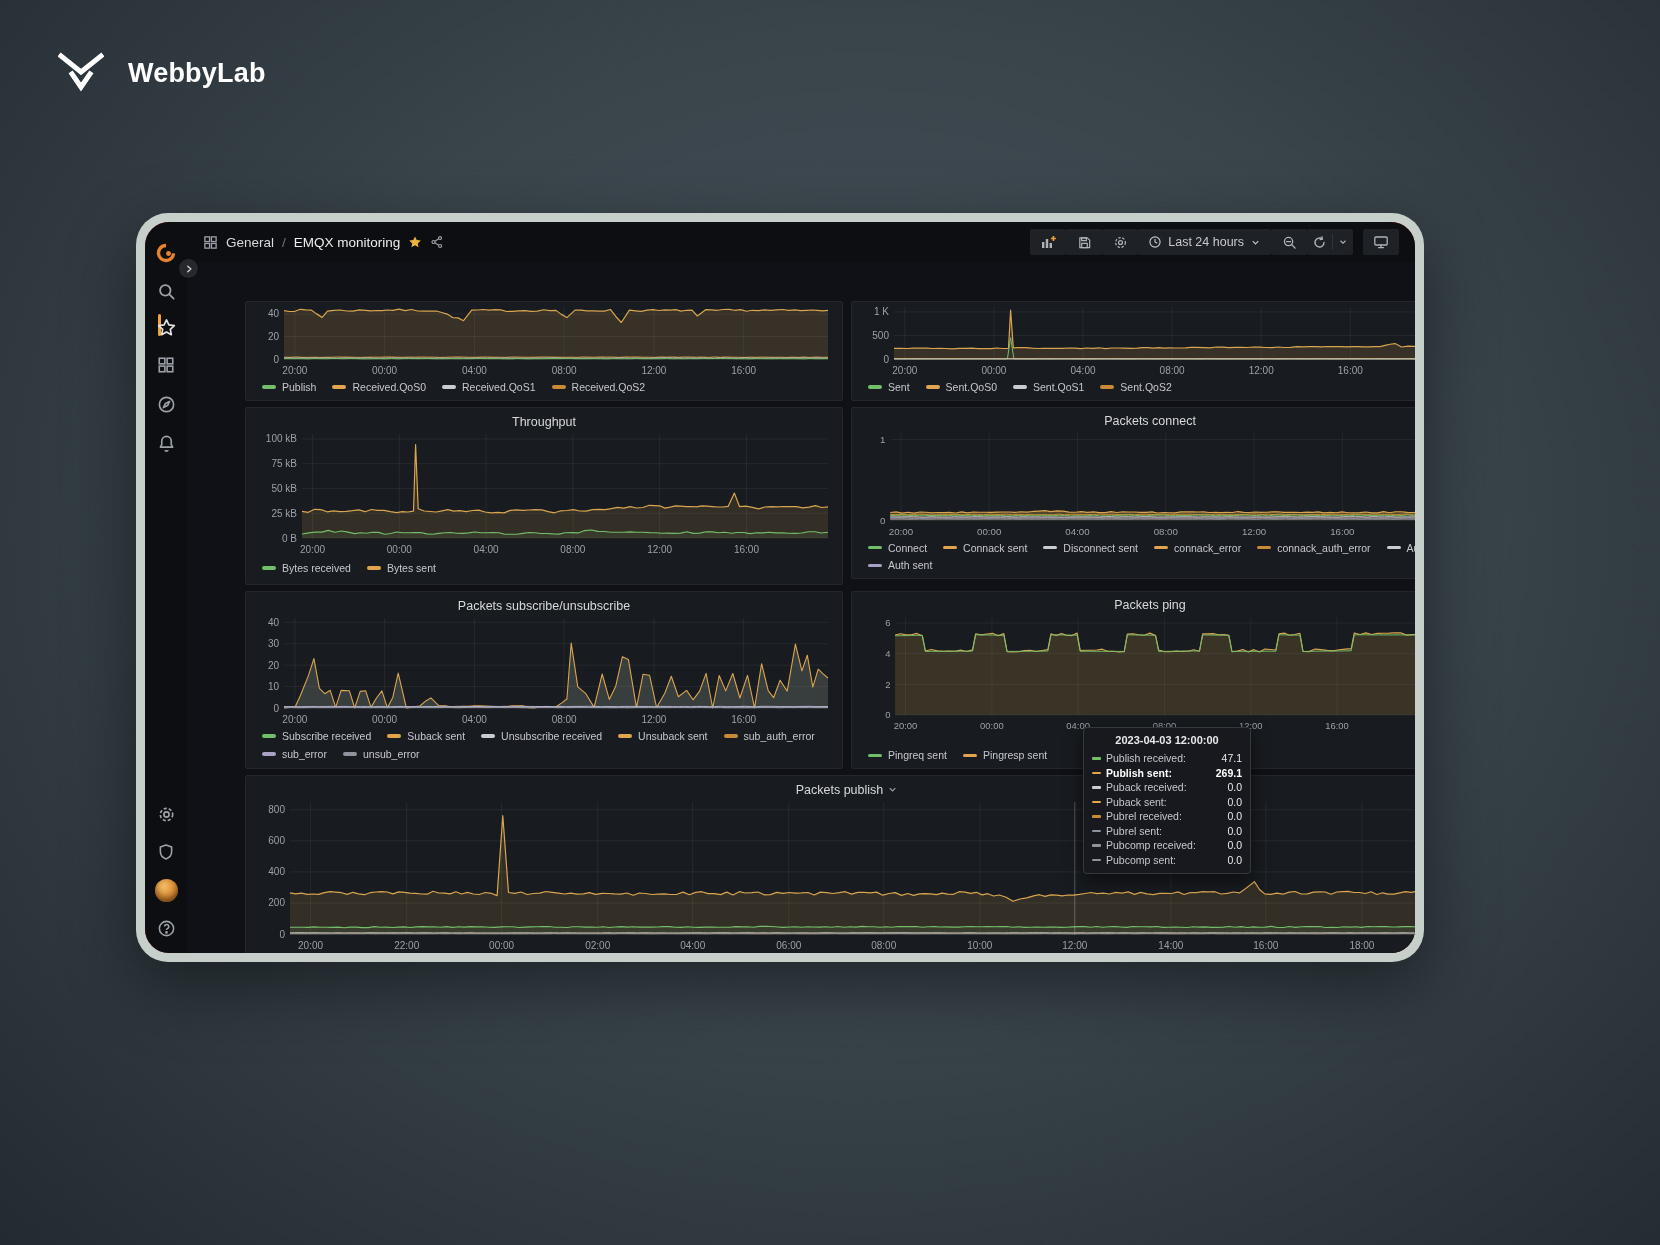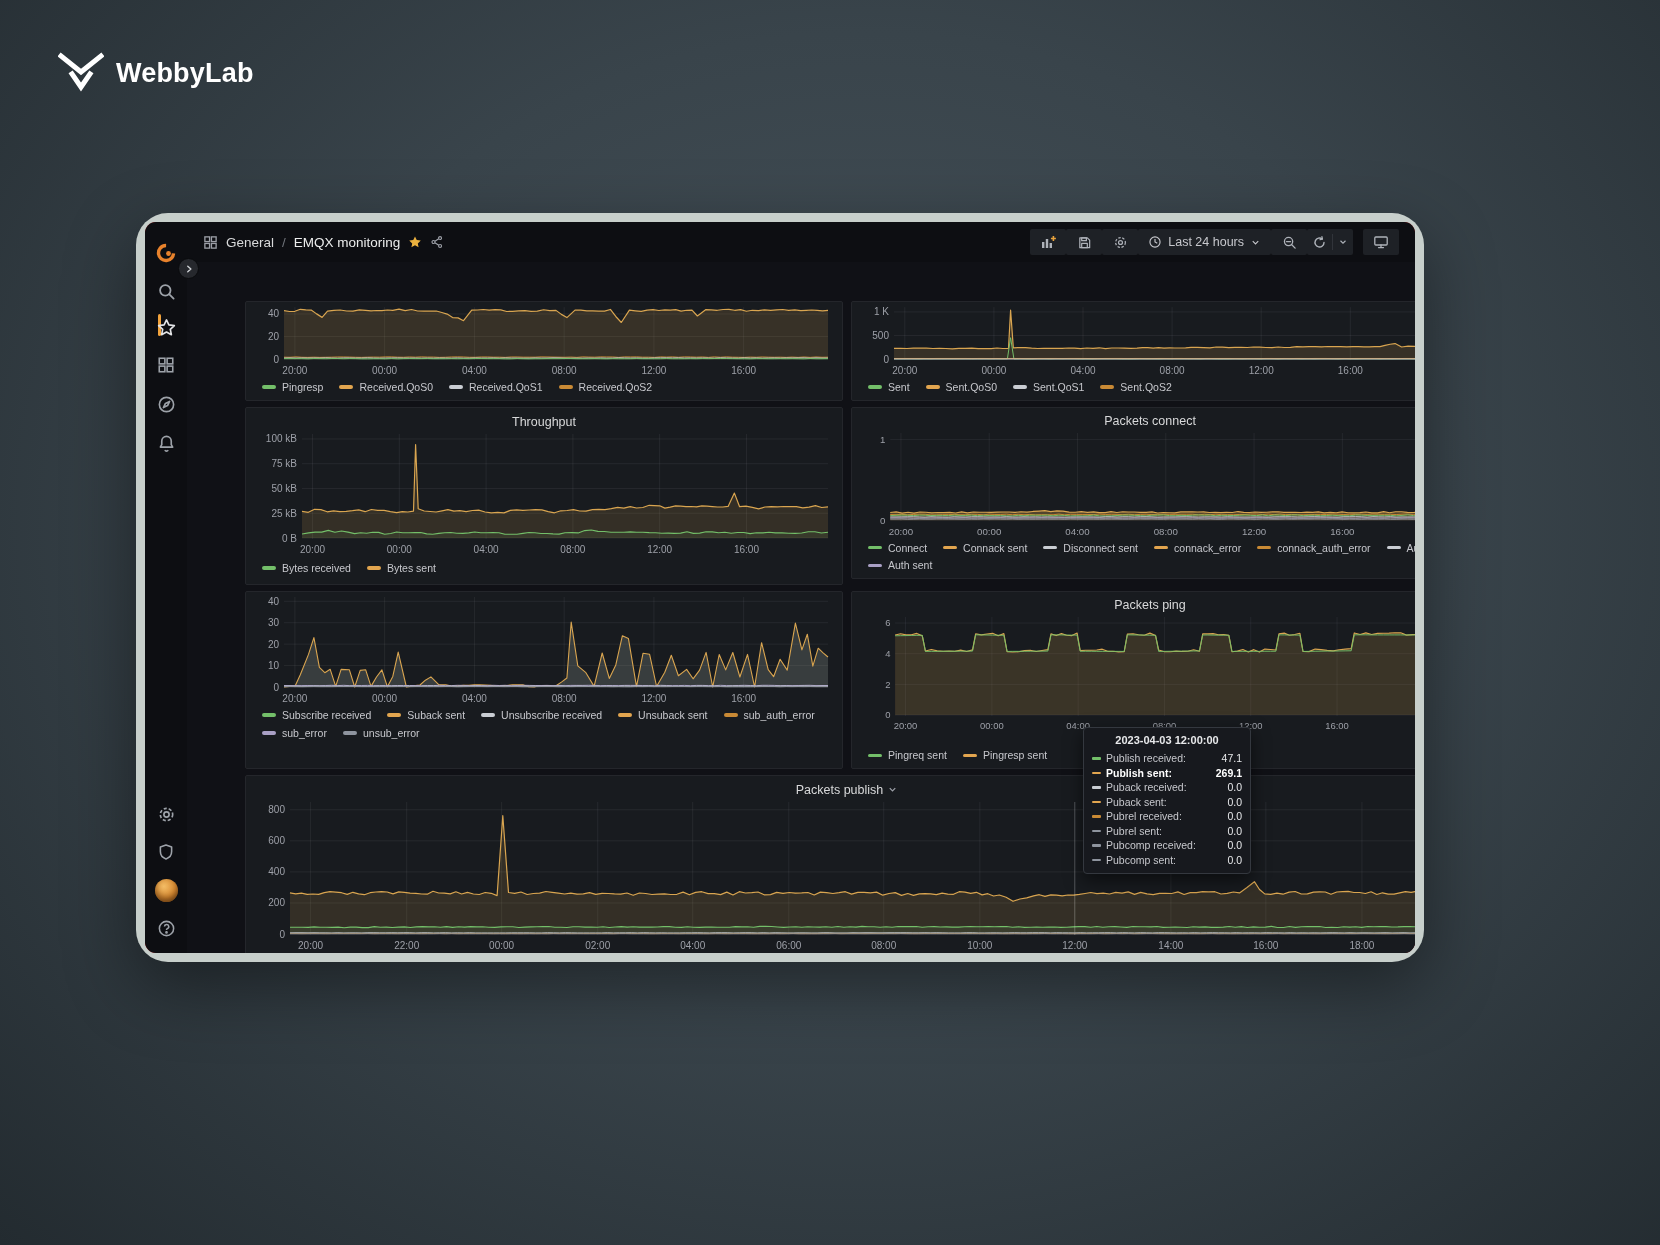--- a/index.html
+++ b/index.html
@@ -4,29 +4,29 @@
 <style>
   html,body{margin:0;padding:0;}
   body{
     width:1660px;height:1245px;overflow:hidden;
     font-family:"Liberation Sans", sans-serif;
     background:radial-gradient(ellipse at 52% 42%, #46525a 0%, #39444b 48%, #232b30 100%);
     position:relative;
   }
   #stage{position:absolute;inset:0;}
   
-  .brand{position:absolute;left:58px;top:52px;display:flex;align-items:center;gap:12px;color:#fff;}
+  .brand{position:absolute;left:58px;top:52px;display:flex;align-items:center;gap:24px;color:#fff;}
   .brand .mark{width:46px;height:42px;}
   .brand .word{font-size:27px;letter-spacing:.2px;color:#fff;}
   .brand .word .w1{font-weight:600;}
   .brand .word .w2{font-weight:800;}
   
   .win{position:absolute;left:136px;top:213px;width:1288px;height:749px;
     background:#c7cfcb;border-radius:32px;box-shadow:0 24px 70px rgba(0,0,0,.45);}
-  .win-inner{position:absolute;inset:9px;background:#b91c1c;border-radius:11px;overflow:hidden;}
+  .win-inner{position:absolute;inset:9px;background:#b91c1c;border-radius:24px;overflow:hidden;}
   
   .sidebar{position:absolute;left:0;top:0;bottom:0;width:42px;background:#0d0e12;}
   .sb-icon{position:absolute;left:0;width:42px;height:30px;display:flex;align-items:center;justify-content:center;color:#9da2a9;cursor:pointer;}
   .sb-icon svg{display:block;}
   .active-bar{position:absolute;left:13px;width:3px;height:22px;background:#f2a33c;border-radius:2px;}
   .expand-btn{position:absolute;left:33px;top:36px;width:19px;height:19px;border-radius:50%;
     background:#26282d;border:1px solid #0a0b0d;display:flex;align-items:center;justify-content:center;color:#cfd2d6;z-index:5;}
   .avatar{width:23px;height:23px;border-radius:50%;background:radial-gradient(circle at 38% 32%, #f4bd66 0%, #d98c33 55%, #8f5a1d 100%);box-shadow:inset 0 -4px 6px rgba(60,30,5,.55);}
   
   .hdr{position:absolute;left:42px;right:0;top:0;height:40px;background:#0d0e12;display:flex;align-items:center;}
@@ -247,21 +247,21 @@
               <text x="25" y="12.282608695652176" text-anchor="end" fill="#9da0a8" font-size="10">40</text>
               <path d="M30.0 5.4L35.4 6.3L40.9 6.1L46.3 4.1L51.8 4.6L57.2 4.9L62.6 8.7L68.1 12.2L73.5 5.9L79.9 5.2L86.2 4.8L92.6 5.8L98.9 5.9L105.3 4.7L111.6 5.1L117.0 5.7L122.5 5.3L127.9 5.4L133.4 4.8L138.8 5.2L145.0 3.9L151.2 5.5L157.5 4.3L163.7 5.8L169.9 6.0L176.1 6.0L182.3 5.8L187.8 7.3L193.2 8.9L198.6 12.4L204.1 12.7L209.5 15.5L217.7 4.9L223.5 4.8L229.3 4.3L235.2 5.0L241.0 4.4L246.8 4.7L252.7 6.3L258.5 6.1L264.7 5.6L270.9 5.4L277.1 6.2L283.3 6.0L289.6 4.6L295.8 5.4L302.0 5.2L307.4 9.2L312.9 12.4L321.0 5.0L326.9 5.0L332.8 5.7L338.7 5.6L344.6 6.0L350.5 5.9L356.4 4.3L361.8 11.3L367.3 17.3L375.4 5.0L381.3 5.6L387.2 6.2L393.1 5.0L399.0 4.5L404.9 5.3L410.8 4.7L416.2 5.0L421.7 4.4L427.1 6.0L432.6 5.1L438.0 4.9L443.4 10.8L451.6 4.5L457.4 4.7L463.3 5.1L469.1 4.3L474.9 4.2L480.7 5.1L486.6 4.5L492.4 6.1L498.4 5.1L504.5 5.5L510.5 4.7L516.6 5.1L522.6 4.7L528.7 4.3L534.7 5.2L540.8 4.7L546.8 5.5L552.2 5.1L557.7 4.8L563.1 5.2L568.6 5.6L574.0 5.2L574.0 54L30.0 54Z" fill="rgba(217,165,80,0.16)" stroke="none"></path>
               <path d="M30.0 5.4L35.4 6.3L40.9 6.1L46.3 4.1L51.8 4.6L57.2 4.9L62.6 8.7L68.1 12.2L73.5 5.9L79.9 5.2L86.2 4.8L92.6 5.8L98.9 5.9L105.3 4.7L111.6 5.1L117.0 5.7L122.5 5.3L127.9 5.4L133.4 4.8L138.8 5.2L145.0 3.9L151.2 5.5L157.5 4.3L163.7 5.8L169.9 6.0L176.1 6.0L182.3 5.8L187.8 7.3L193.2 8.9L198.6 12.4L204.1 12.7L209.5 15.5L217.7 4.9L223.5 4.8L229.3 4.3L235.2 5.0L241.0 4.4L246.8 4.7L252.7 6.3L258.5 6.1L264.7 5.6L270.9 5.4L277.1 6.2L283.3 6.0L289.6 4.6L295.8 5.4L302.0 5.2L307.4 9.2L312.9 12.4L321.0 5.0L326.9 5.0L332.8 5.7L338.7 5.6L344.6 6.0L350.5 5.9L356.4 4.3L361.8 11.3L367.3 17.3L375.4 5.0L381.3 5.6L387.2 6.2L393.1 5.0L399.0 4.5L404.9 5.3L410.8 4.7L416.2 5.0L421.7 4.4L427.1 6.0L432.6 5.1L438.0 4.9L443.4 10.8L451.6 4.5L457.4 4.7L463.3 5.1L469.1 4.3L474.9 4.2L480.7 5.1L486.6 4.5L492.4 6.1L498.4 5.1L504.5 5.5L510.5 4.7L516.6 5.1L522.6 4.7L528.7 4.3L534.7 5.2L540.8 4.7L546.8 5.5L552.2 5.1L557.7 4.8L563.1 5.2L568.6 5.6L574.0 5.2" fill="none" stroke="#D9A550" stroke-width="1.2" stroke-linejoin="round"></path>
               <path d="M30.0 52.0L36.0 52.1L42.0 51.7L47.9 52.1L53.9 52.2L59.9 52.0L65.9 52.2L71.8 52.1L77.8 52.0L83.8 51.8L89.8 51.8L95.8 51.9L101.7 52.1L107.7 52.2L113.7 52.0L119.7 51.9L125.6 52.0L131.6 51.7L137.6 51.7L143.6 52.0L149.6 52.1L155.5 51.8L161.5 52.0L167.5 51.7L173.5 51.9L179.5 51.9L185.4 52.2L191.4 52.1L197.4 51.8L203.4 51.7L209.3 51.8L215.3 52.1L221.3 52.1L227.3 51.8L233.3 51.8L239.2 52.0L245.2 52.0L251.2 52.2L257.2 51.8L263.1 51.8L269.1 52.0L275.1 52.0L281.1 52.0L287.1 51.7L293.0 51.8L299.0 51.9L305.0 52.0L311.0 52.1L316.9 51.9L322.9 52.2L328.9 51.7L334.9 51.9L340.9 52.0L346.8 51.7L352.8 51.8L358.8 51.8L364.8 52.2L370.7 51.7L376.7 51.8L382.7 51.7L388.7 52.0L394.7 52.0L400.6 52.2L406.6 51.7L412.6 51.9L418.6 51.7L424.5 52.1L430.5 51.7L436.5 51.8L442.5 52.0L448.5 51.8L454.4 52.2L460.4 51.7L466.4 52.1L472.4 51.7L478.4 52.0L484.3 52.1L490.3 52.2L496.3 51.9L502.3 52.1L508.2 51.8L514.2 52.0L520.2 52.1L526.2 52.0L532.2 52.2L538.1 51.9L544.1 52.2L550.1 51.8L556.1 52.2L562.0 51.8L568.0 52.1L574.0 52.0" fill="none" stroke="#C98A35" stroke-width="1" stroke-linejoin="round"></path>
               <path d="M30.0 52.9L36.0 52.8L42.0 52.9L47.9 52.8L53.9 52.9L59.9 52.8L65.9 52.9L71.8 52.7L77.8 52.9L83.8 53.0L89.8 52.8L95.8 52.8L101.7 52.9L107.7 52.9L113.7 52.7L119.7 52.9L125.6 53.0L131.6 52.9L137.6 52.8L143.6 52.8L149.6 52.9L155.5 52.9L161.5 52.9L167.5 53.0L173.5 52.9L179.5 53.0L185.4 52.9L191.4 52.9L197.4 53.0L203.4 52.8L209.3 53.0L215.3 53.0L221.3 52.8L227.3 52.9L233.3 52.9L239.2 52.8L245.2 53.0L251.2 52.8L257.2 52.9L263.1 52.9L269.1 53.0L275.1 53.0L281.1 52.8L287.1 52.9L293.0 52.9L299.0 52.7L305.0 52.8L311.0 53.0L316.9 53.0L322.9 53.0L328.9 53.0L334.9 52.9L340.9 53.0L346.8 52.8L352.8 53.0L358.8 52.9L364.8 52.7L370.7 52.8L376.7 52.9L382.7 52.8L388.7 53.0L394.7 53.0L400.6 52.8L406.6 52.7L412.6 52.7L418.6 52.8L424.5 52.7L430.5 52.9L436.5 52.8L442.5 52.9L448.5 52.8L454.4 52.9L460.4 53.0L466.4 52.7L472.4 52.8L478.4 52.9L484.3 53.0L490.3 52.7L496.3 52.9L502.3 52.8L508.2 53.0L514.2 52.9L520.2 52.8L526.2 52.9L532.2 52.8L538.1 52.8L544.1 52.8L550.1 52.7L556.1 53.0L562.0 52.7L568.0 52.9L574.0 52.9" fill="none" stroke="#C9CDD3" stroke-width="1" stroke-linejoin="round"></path>
               <path d="M30.0 53.5L36.0 53.5L42.0 53.5L47.9 53.5L53.9 53.7L59.9 53.4L65.9 53.5L71.8 53.6L77.8 53.4L83.8 53.4L89.8 53.6L95.8 53.4L101.7 53.5L107.7 53.7L113.7 53.7L119.7 53.6L125.6 53.6L131.6 53.7L137.6 53.4L143.6 53.7L149.6 53.5L155.5 53.4L161.5 53.5L167.5 53.5L173.5 53.4L179.5 53.6L185.4 53.6L191.4 53.6L197.4 53.5L203.4 53.6L209.3 53.5L215.3 53.6L221.3 53.4L227.3 53.4L233.3 53.5L239.2 53.5L245.2 53.5L251.2 53.7L257.2 53.7L263.1 53.4L269.1 53.6L275.1 53.7L281.1 53.6L287.1 53.6L293.0 53.5L299.0 53.5L305.0 53.5L311.0 53.4L316.9 53.4L322.9 53.6L328.9 53.6L334.9 53.6L340.9 53.5L346.8 53.6L352.8 53.7L358.8 53.5L364.8 53.6L370.7 53.6L376.7 53.6L382.7 53.4L388.7 53.6L394.7 53.6L400.6 53.6L406.6 53.6L412.6 53.4L418.6 53.6L424.5 53.6L430.5 53.6L436.5 53.5L442.5 53.6L448.5 53.4L454.4 53.5L460.4 53.4L466.4 53.4L472.4 53.4L478.4 53.5L484.3 53.6L490.3 53.6L496.3 53.7L502.3 53.5L508.2 53.5L514.2 53.6L520.2 53.6L526.2 53.5L532.2 53.6L538.1 53.5L544.1 53.6L550.1 53.7L556.1 53.4L562.0 53.6L568.0 53.6L574.0 53.5" fill="none" stroke="#73BF69" stroke-width="1" stroke-linejoin="round"></path>
             </svg>
           <div class="legend">
               <span class="li">
                 <i style="background: rgb(115, 191, 105);"></i>
-                <span>Pingresp</span>
+                <span>Publish</span>
               </span>
               <span class="li">
                 <i style="background: rgb(226, 165, 79);"></i>
                 <span>Received.QoS0</span>
               </span>
               <span class="li">
                 <i style="background: rgb(201, 205, 211);"></i>
                 <span>Received.QoS1</span>
               </span>
               <span class="li">
@@ -418,20 +418,23 @@
             </div>
           <div class="legend">
               <span class="li">
                 <i style="background: rgb(169, 160, 197);"></i>
                 <span>Auth sent</span>
               </span>
             </div>
         </div>
 
         <div class="panel" style="left:58px;top:329px;width:598px;height:178px">
+          <div class="ptitle">
+              <span>Packets subscribe/unsubscribe</span>
+            </div>
           <svg class="plot" style="height:110px" viewBox="0 0 580 110">
               <line x1="40.88" y1="2" x2="40.88" y2="93" stroke="rgba(204,204,220,0.08)" stroke-width="1"></line>
               <text x="40.88" y="107" text-anchor="middle" fill="#9da0a8" font-size="10">20:00</text>
               <line x1="130.64" y1="2" x2="130.64" y2="93" stroke="rgba(204,204,220,0.08)" stroke-width="1"></line>
               <text x="130.64" y="107" text-anchor="middle" fill="#9da0a8" font-size="10">00:00</text>
               <line x1="220.39999999999998" y1="2" x2="220.39999999999998" y2="93" stroke="rgba(204,204,220,0.08)" stroke-width="1"></line>
               <text x="220.39999999999998" y="107" text-anchor="middle" fill="#9da0a8" font-size="10">04:00</text>
               <line x1="310.16" y1="2" x2="310.16" y2="93" stroke="rgba(204,204,220,0.08)" stroke-width="1"></line>
               <text x="310.16" y="107" text-anchor="middle" fill="#9da0a8" font-size="10">08:00</text>
               <line x1="399.92" y1="2" x2="399.92" y2="93" stroke="rgba(204,204,220,0.08)" stroke-width="1"></line>

